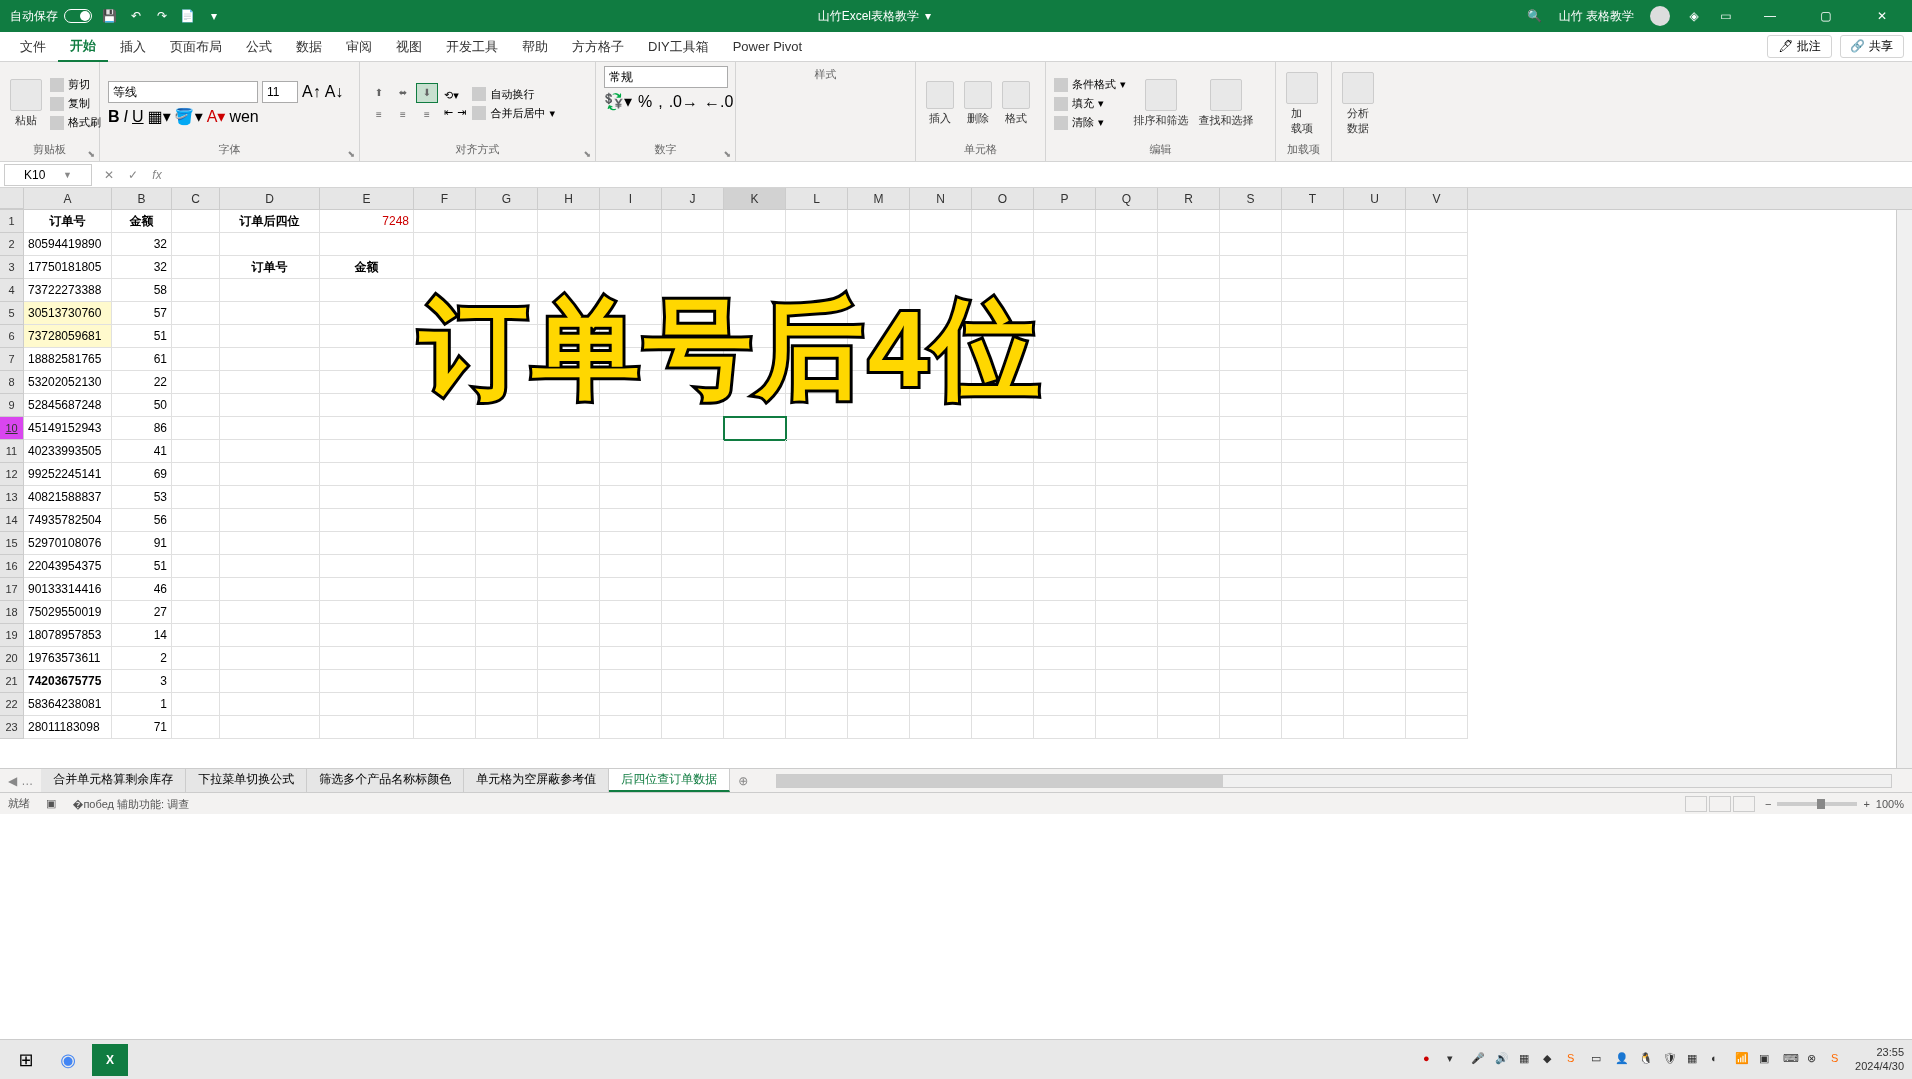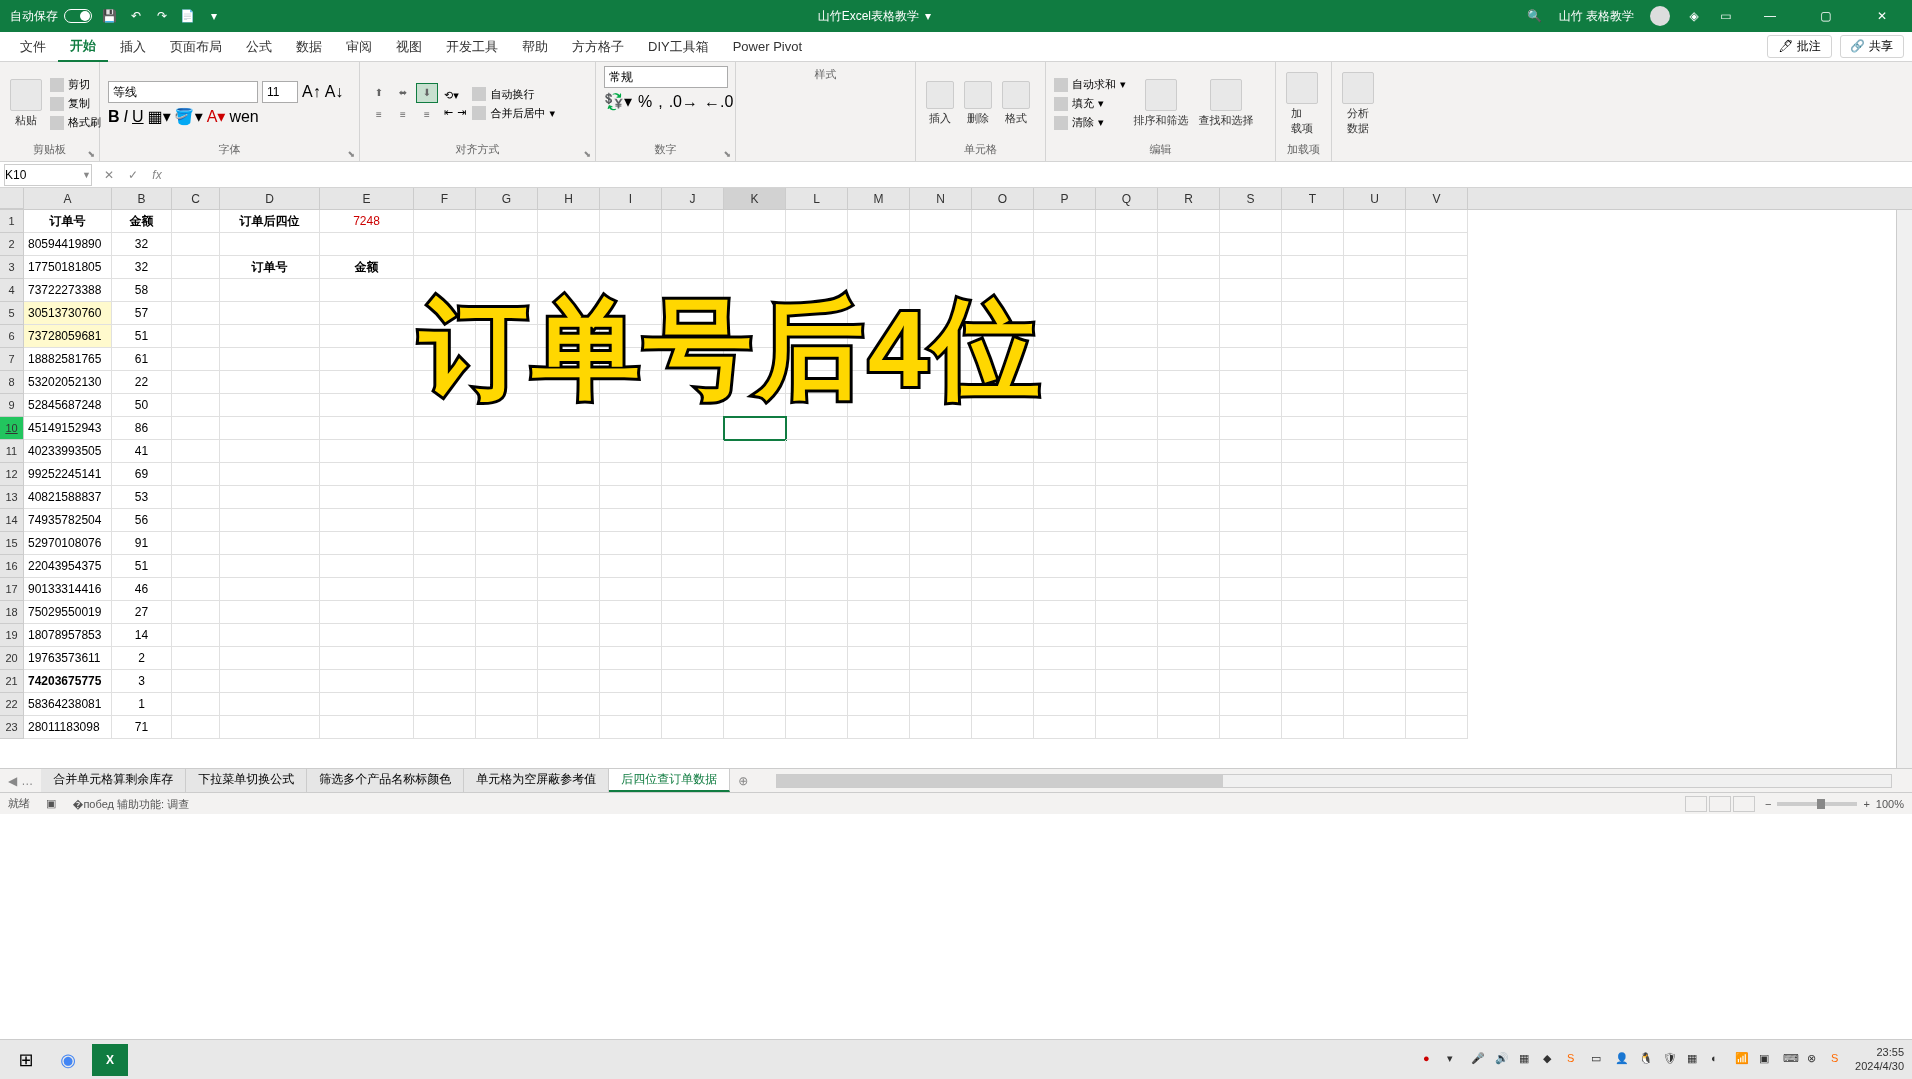--- a/index.html
+++ b/index.html
@@ -39,40 +39,40 @@
 .sicon { width: 14px; height: 14px; background: #ccc; display: inline-block; }
 .font-box { display: flex; flex-direction: column; gap: 4px; }
 .font-row { display: flex; gap: 4px; align-items: center; }
 .combo { height: 22px; border: 1px solid #ababab; background: #fff; font-size: 12px; padding: 0 4px; }
 .align-grid { display: grid; grid-template-columns: repeat(3, 22px); gap: 2px; }
 .align-cell { width: 22px; height: 20px; border: 1px solid transparent; display: flex; align-items: center; justify-content: center; cursor: pointer; font-size: 10px; color: #666; }
 .align-cell.on { background: #c8e0d0; border-color: #107c41; }
 
 
 .fbar { height: 26px; border-bottom: 1px solid #d4d4d4; display: flex; align-items: center; background: #fff; }
-.name-box { width: 88px; height: 22px; border: 1px solid #ccc; margin-left: 4px; padding: 0 0; font-size: 12px; display: flex; align-items: center; justify-content: space-between; }
+.name-box { width: 88px; height: 22px; border: 1px solid #ccc; margin-left: 4px; padding: 0 19px; font-size: 12px; display: flex; align-items: center; justify-content: space-between; }
 .fbar-btns { display: flex; gap: 2px; margin: 0 6px; }
 .fbtn { width: 22px; height: 22px; display: flex; align-items: center; justify-content: center; color: #888; cursor: pointer; font-size: 12px; }
 .formula-input { flex: 1; height: 22px; border: none; font-size: 12px; padding: 0 4px; }
 
 
 .grid-area { position: relative; height: 580px; overflow: hidden; }
 .col-headers { height: 22px; display: flex; background: #e6e6e6; border-bottom: 1px solid #ccc; }
 .corner { width: 24px; background: #e6e6e6; border-right: 1px solid #ccc; border-bottom: 1px solid #ccc; }
 .col-h { border-right: 1px solid #ccc; text-align: center; font-size: 12px; color: #333; line-height: 22px; background: #e6e6e6; }
 .col-h.sel { background: #d2d2d2; }
 .grid-body { display: flex; }
 .row-headers { width: 24px; }
 .row-h { height: 23px; border-bottom: 1px solid #ccc; border-right: 1px solid #ccc; text-align: center; font-size: 11px; color: #333; background: #e6e6e6; line-height: 23px; }
-.row-h.sel { background: #22c55e; text-decoration: underline; }
+.row-h.sel { background: #d946ef; text-decoration: underline; }
 .cells { position: relative; flex: 1; }
 .g-row { display: flex; height: 23px; }
 .cell { border-right: 1px solid #e0e0e0; border-bottom: 1px solid #e0e0e0; font-size: 12px; padding: 0 4px; line-height: 23px; overflow: hidden; white-space: nowrap; }
 .cell.hdr { font-weight: 600; text-align: center; background: #fff; }
-.cell.ctr { text-align: center; }
+.cell.ctr { text-align: right; }
 .cell.red { color: #c00; }
 .cell.selected { outline: 2px solid #107c41; outline-offset: -1px; }
 .cell.highlight { background: #fffacd; }
 .vscroll { position: absolute; right: 0; top: 22px; bottom: 0; width: 16px; background: #f0f0f0; border-left: 1px solid #ccc; }
 
 
 .overlay-text { position: absolute; top: 290px; left: 420px; font-size: 108px; font-weight: 900; color: #ffd700; -webkit-text-stroke: 6px #000; text-stroke: 6px #000; line-height: 1.1; text-align: center; pointer-events: none; font-family: "Microsoft YaHei", sans-serif; letter-spacing: 4px; paint-order: stroke fill; }
 .overlay-text .l2 { font-size: 100px; }
 
 
@@ -260,21 +260,21 @@
       <div class="rbtn">
           <div class="rbtn-icon"></div>
           <span>格式</span>
         </div>
     </div>
     <div class="rgroup-label">单元格</div>
   </div>
   <div class="rgroup" style="width:230px">
     <div class="rgroup-content">
       <div class="small-btns">
-        <div class="sbtn"><span class="sicon"></span><span>自动求和</span>▾</div>
+        <div class="sbtn"><span class="sicon"></span><span>条件格式</span>▾</div>
         <div class="sbtn"><span class="sicon"></span><span>填充</span>▾</div>
         <div class="sbtn"><span class="sicon"></span><span>清除</span>▾</div>
       </div>
       <div class="rbtn">
           <div class="rbtn-icon lg"></div>
           <span>排序和筛选</span>
         </div>
       <div class="rbtn">
           <div class="rbtn-icon lg"></div>
           <span>查找和选择</span>

